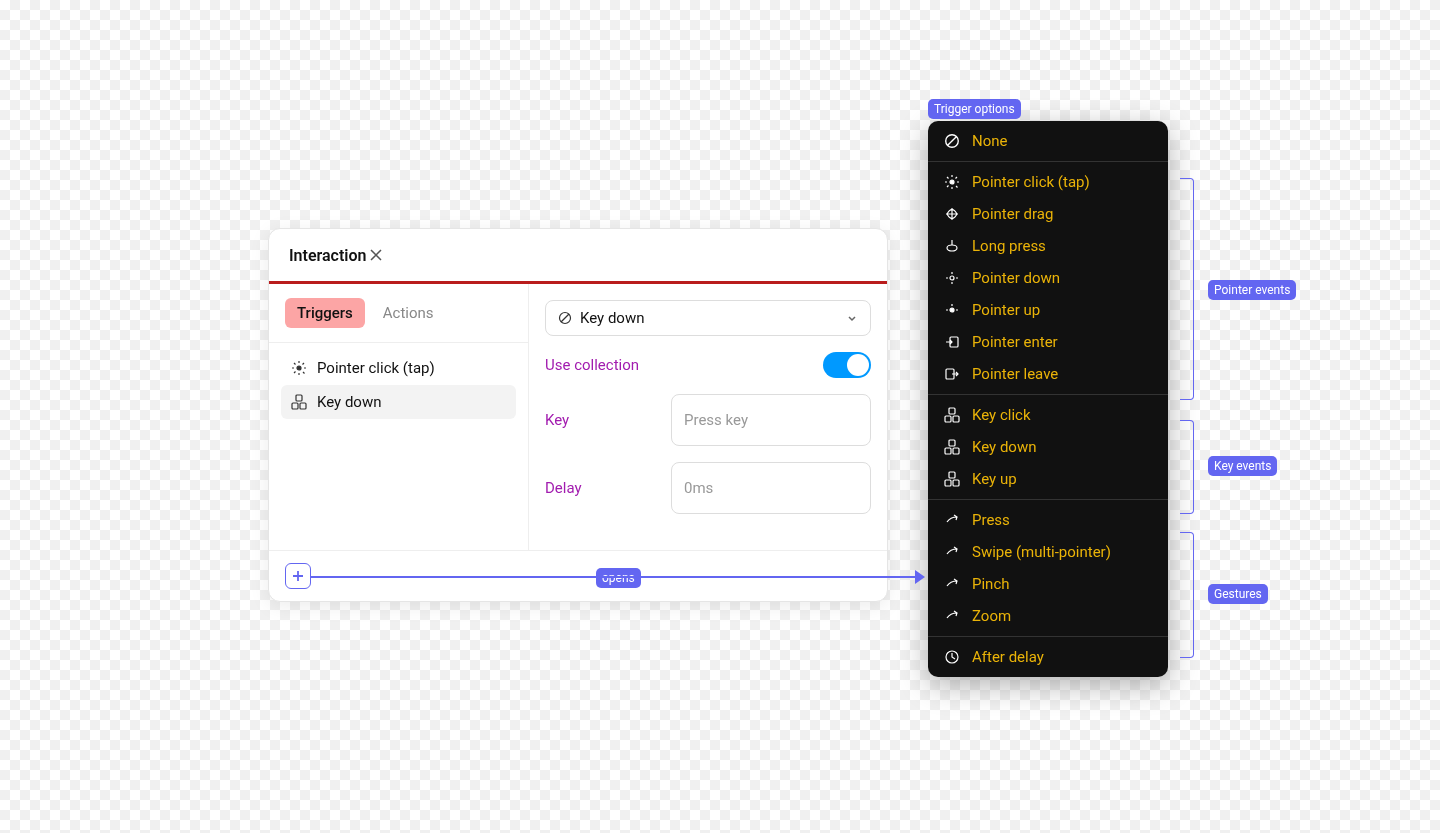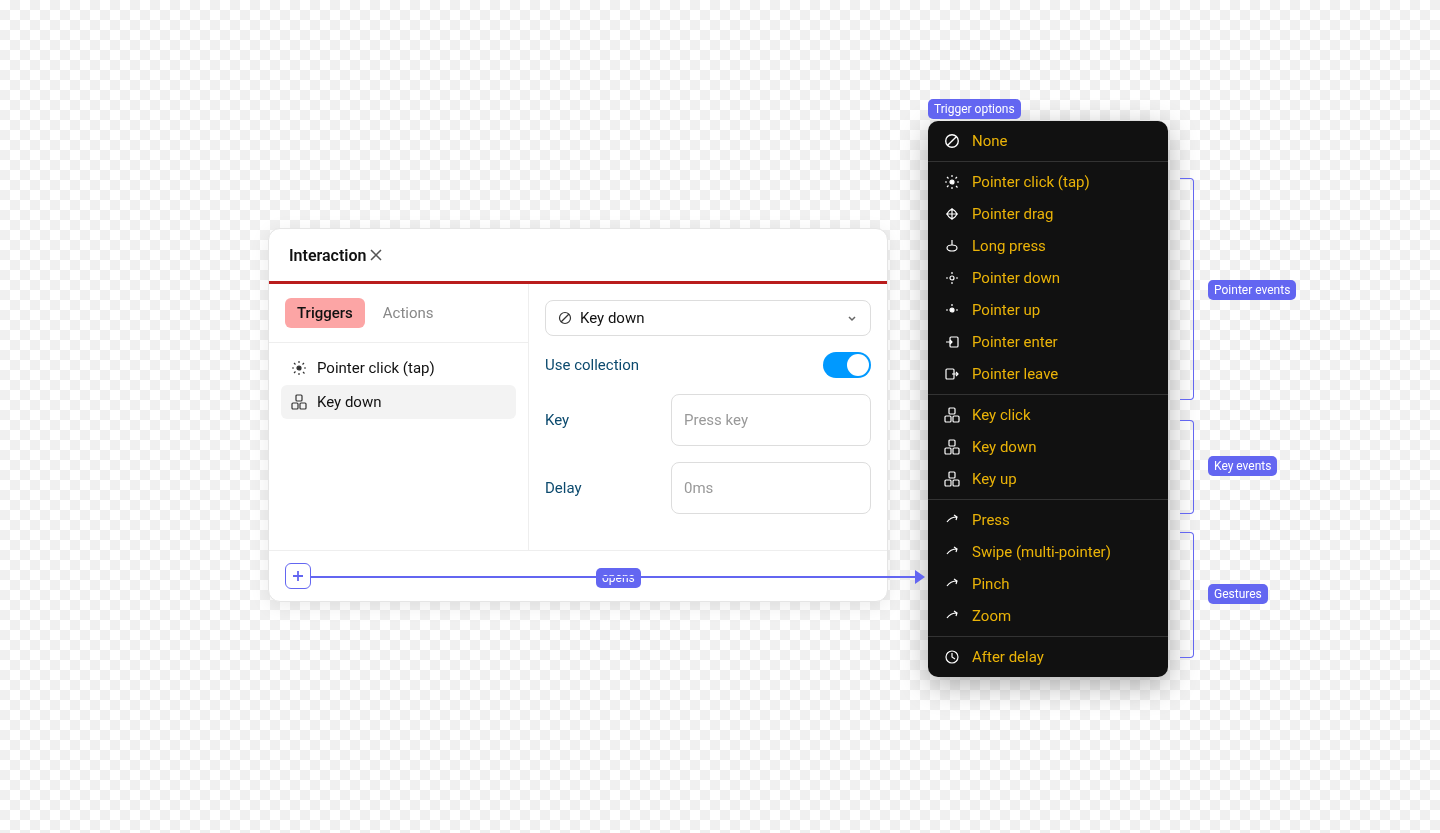--- a/index.html
+++ b/index.html
@@ -166,21 +166,21 @@
 
     .form-row {
       display: flex;
       align-items: center;
       justify-content: space-between;
       margin-bottom: 16px;
     }
 
     .form-label {
       font-size: 15px;
-      color: #0c4a6e;
+      color: #a21caf;
     }
 
     .toggle {
       width: 48px;
       height: 26px;
       background: #0099ff;
       border-radius: 13px;
       position: relative;
       cursor: pointer;
     }

